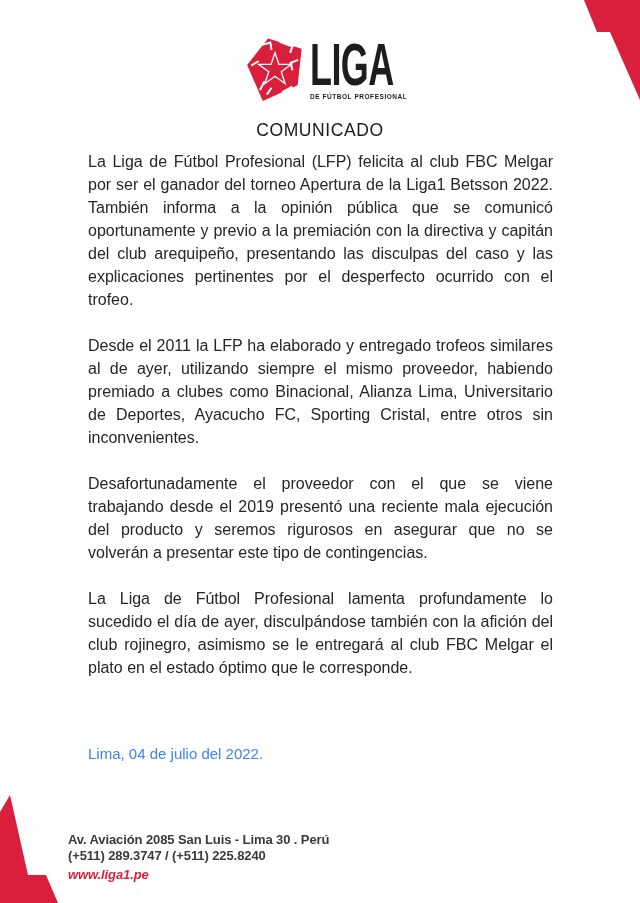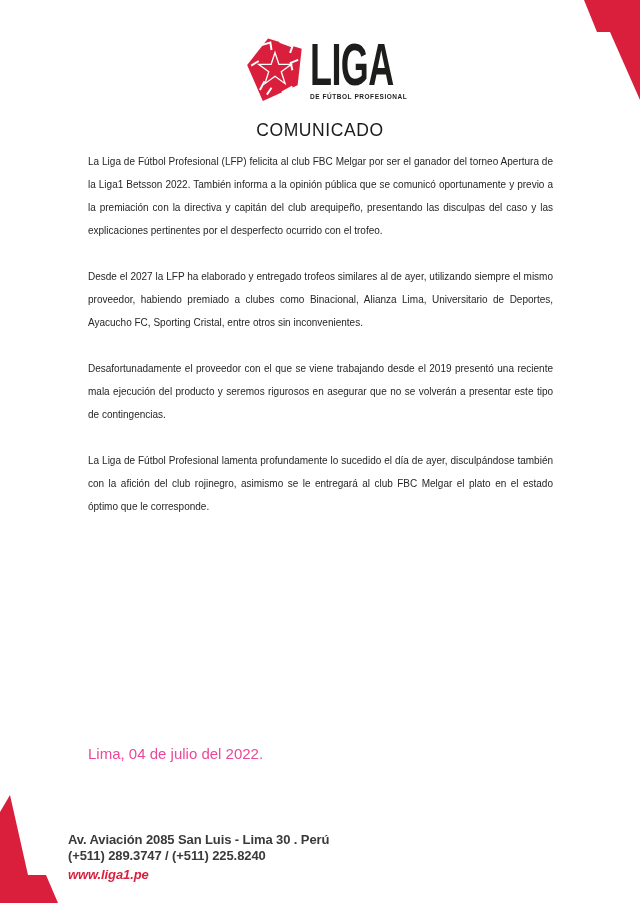--- a/index.html
+++ b/index.html
@@ -62,32 +62,32 @@
     font-size: 17.5px;
     font-weight: 400;
     letter-spacing: 0.6px;
     color: #1b1b1b;
   }
   .doc-body {
     position: absolute;
     top: 150px;
     left: 88px;
     width: 465px;
-    font-size: 10px;
+    font-size: 16px;
     line-height: 23px;
     text-align: justify;
     color: #262626;
   }
   .doc-body p { margin-bottom: 23px; }
   .date-line {
     position: absolute;
     top: 745px;
     left: 88px;
     font-size: 15px;
-    color: #ec4899;
+    color: #3b82f6;
   }
   
   .footer {
     position: absolute;
     left: 68px;
     top: 832px;
     font-size: 13px;
     line-height: 15.5px;
     letter-spacing: -0.1px;
     color: #3a3a3a;
@@ -128,21 +128,21 @@
   <div class="wordmark-col">
     <span class="wordmark">LIGA</span>
     <span class="logo-subtitle">DE FÚTBOL PROFESIONAL</span>
   </div>
 </div>
 
 <div class="doc-heading">COMUNICADO</div>
 
 <div class="doc-body">
   <p>La Liga de Fútbol Profesional (LFP) felicita al club FBC Melgar por ser el ganador del torneo Apertura de la Liga1 Betsson 2022. También informa a la opinión pública que se comunicó oportunamente y previo a la premiación con la directiva y capitán del club arequipeño, presentando las disculpas del caso y las explicaciones pertinentes por el desperfecto ocurrido con el trofeo.</p>
-  <p>Desde el 2027 la LFP ha elaborado y entregado trofeos similares al de ayer, utilizando siempre el mismo proveedor, habiendo premiado a clubes como Binacional, Alianza Lima, Universitario de Deportes, Ayacucho FC, Sporting Cristal, entre otros sin inconvenientes.</p>
+  <p>Desde el 2011 la LFP ha elaborado y entregado trofeos similares al de ayer, utilizando siempre el mismo proveedor, habiendo premiado a clubes como Binacional, Alianza Lima, Universitario de Deportes, Ayacucho FC, Sporting Cristal, entre otros sin inconvenientes.</p>
   <p>Desafortunadamente el proveedor con el que se viene trabajando desde el 2019 presentó una reciente mala ejecución del producto y seremos rigurosos en asegurar que no se volverán a presentar este tipo de contingencias.</p>
   <p>La Liga de Fútbol Profesional lamenta profundamente lo sucedido el día de ayer, disculpándose también con la afición del club rojinegro, asimismo se le entregará al club FBC Melgar el plato en el estado óptimo que le corresponde.</p>
 </div>
 
 <div class="date-line">Lima, 04 de julio del 2022.</div>
 
 <div class="footer">
   <div>Av. Aviación 2085 San Luis - Lima 30 . Perú</div>
   <div>(+511) 289.3747 / (+511) 225.8240</div>
   <a href="#" class="website">www.liga1.pe</a>

